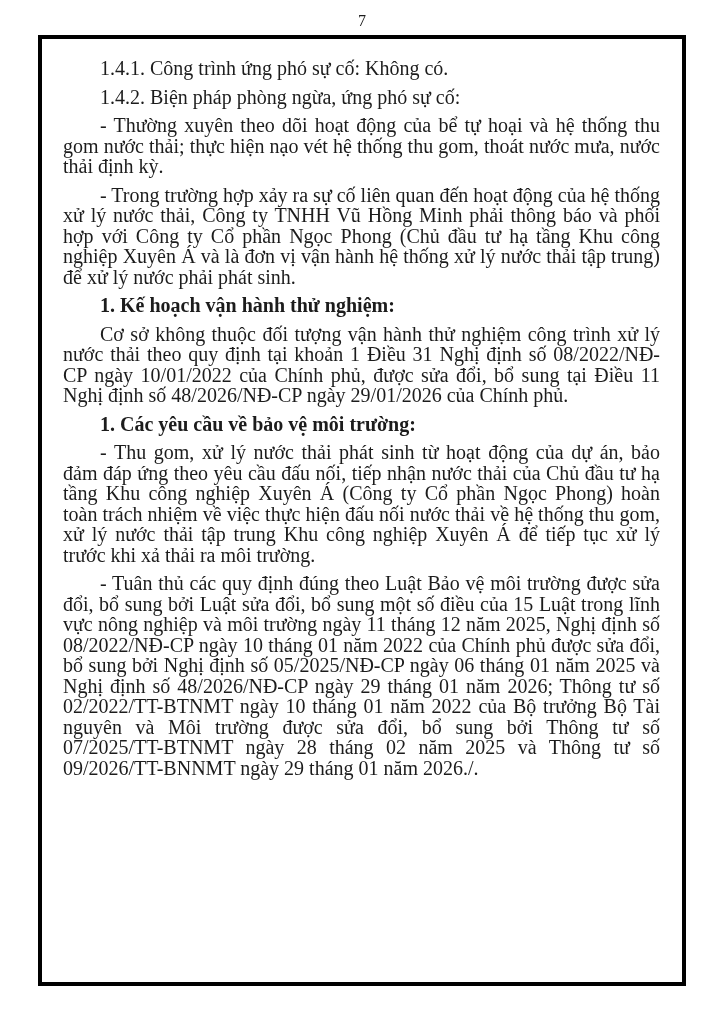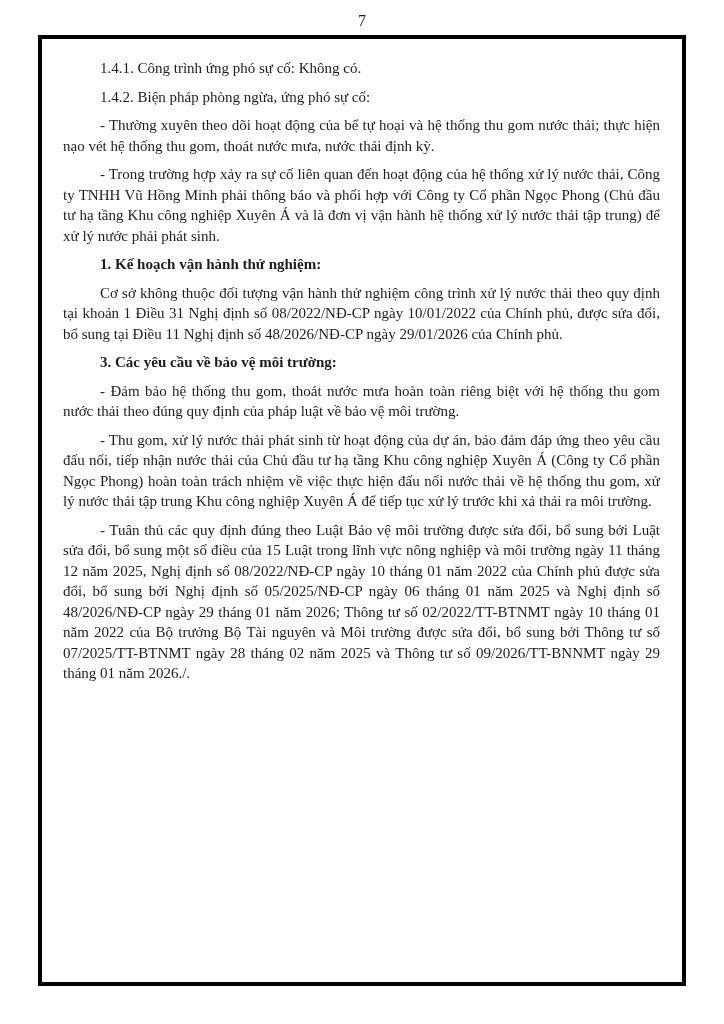--- a/index.html
+++ b/index.html
@@ -30,21 +30,21 @@
     position: absolute;
     left: 38px;
     top: 35px;
     width: 648px;
     height: 951px;
     border: 4px solid #000000;
     background: #ffffff;
   }
   .content {
     padding: 19px 22px 0 21px;
-    font-size: 15px;
+    font-size: 20px;
     line-height: 20.5px;
     text-align: justify;
   }
   .para {
     margin: 0 0 8px 0;
     text-indent: 37px;
   }
   .heading {
     font-weight: bold;
   }
@@ -67,23 +67,22 @@
 
       <p class="para">- Thường xuyên theo dõi hoạt động của bể tự hoại và hệ thống thu gom nước thải; thực hiện nạo vét hệ thống thu gom, thoát nước mưa, nước thải định kỳ.</p>
 
 
       <p class="para"><span>- Trong trường hợp xảy ra sự cố liên quan đến hoạt động của hệ thống xử lý nước thải, Công ty TNHH Vũ Hồng Minh phải thông báo và phối hợp với Công ty Cổ phần Ngọc Phong (</span><span class="italic">Chủ đầu tư hạ tầng Khu công nghiệp Xuyên Á và là đơn vị vận hành hệ thống xử lý nước thải tập trung</span><span>) để xử lý nước phải phát sinh.</span></p>
 
       <p class="para heading">1. Kế hoạch vận hành thử nghiệm:</p>
 
       <p class="para">Cơ sở không thuộc đối tượng vận hành thử nghiệm công trình xử lý nước thải theo quy định tại khoản 1 Điều 31 Nghị định số 08/2022/NĐ-CP ngày 10/01/2022 của Chính phủ, được sửa đổi, bổ sung tại Điều 11 Nghị định số 48/2026/NĐ-CP ngày 29/01/2026 của Chính phủ.</p>
 
-      <p class="para heading">3. Các yêu cầu về bảo vệ môi trường:</p>
+      <p class="para heading">1. Các yêu cầu về bảo vệ môi trường:</p>
 
-      <p class="para">- Đảm bảo hệ thống thu gom, thoát nước mưa hoàn toàn riêng biệt với hệ thống thu gom nước thải theo đúng quy định của pháp luật về bảo vệ môi trường.</p>
 
       <p class="para"><span>- Thu gom, xử lý nước thải phát sinh từ hoạt động của dự án, bảo đảm đáp ứng theo yêu cầu đấu nối, tiếp nhận nước thải của Chủ đầu tư hạ tầng Khu công nghiệp Xuyên Á </span><span class="italic">(Công ty Cổ phần Ngọc Phong)</span><span> hoàn toàn trách nhiệm về việc thực hiện đấu nối nước thải về hệ thống thu gom, xử lý nước thải tập trung Khu công nghiệp Xuyên Á để tiếp tục xử lý trước khi xả thải ra môi trường.</span></p>
 
       <p class="para">- Tuân thủ các quy định đúng theo Luật Bảo vệ môi trường được sửa đổi, bổ sung bởi Luật sửa đổi, bổ sung một số điều của 15 Luật trong lĩnh vực nông nghiệp và môi trường ngày 11 tháng 12 năm 2025, Nghị định số 08/2022/NĐ-CP ngày 10 tháng 01 năm 2022 của Chính phủ được sửa đổi, bổ sung bởi Nghị định số 05/2025/NĐ-CP ngày 06 tháng 01 năm 2025 và Nghị định số 48/2026/NĐ-CP ngày 29 tháng 01 năm 2026; Thông tư số 02/2022/TT-BTNMT ngày 10 tháng 01 năm 2022 của Bộ trưởng Bộ Tài nguyên và Môi trường được sửa đổi, bổ sung bởi Thông tư số 07/2025/TT-BTNMT ngày 28 tháng 02 năm 2025 và Thông tư số 09/2026/TT-BNNMT ngày 29 tháng 01 năm 2026./.</p>
 
     </div>
   </div>
 </div>
 
 </body></html>

